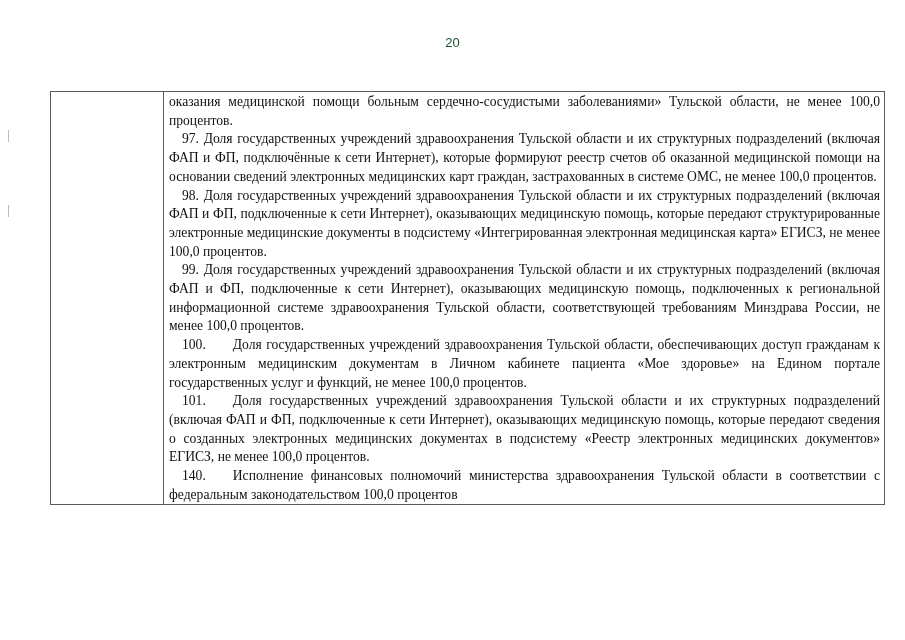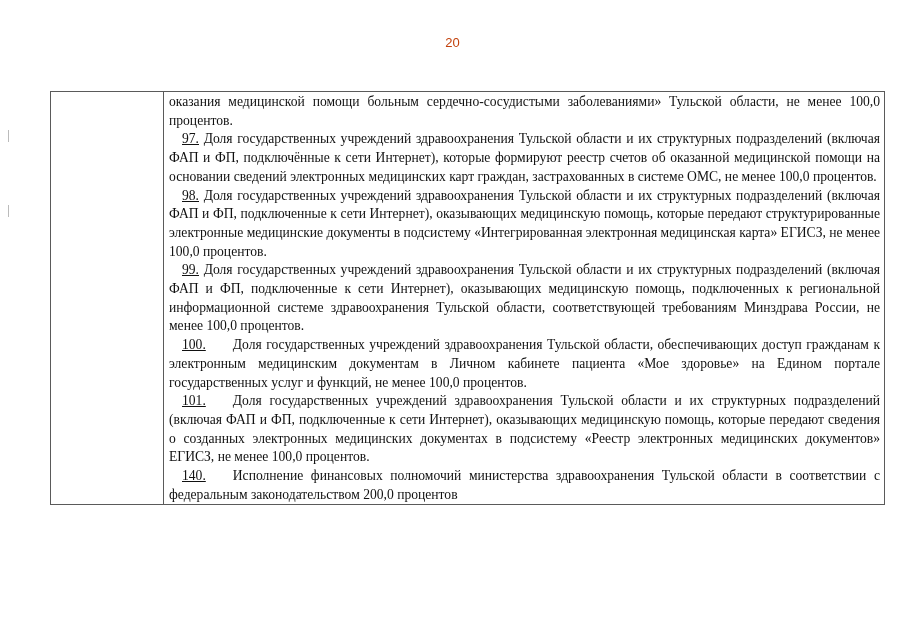--- a/index.html
+++ b/index.html
@@ -1,55 +1,55 @@
 <!DOCTYPE html>
 <html><head>
   <meta charset="utf-8">
   <style>
     html, body { margin: 0; padding: 0; background: #ffffff; }
     body { width: 905px; height: 640px; position: relative; overflow: hidden; }
     .page-number {
       position: absolute; left: 0; width: 905px; top: 35px;
       text-align: center; font-family: "Liberation Sans", sans-serif;
-      font-size: 13px; color: #c2410c;
+      font-size: 13px; color: #14532d;
     }
     .doc-table {
       position: absolute; left: 50px; top: 91px; width: 835px; height: 399px;
       border-collapse: collapse; table-layout: fixed;
     }
     .doc-table td {
       border: 1px solid #5a5a5a; vertical-align: top; padding: 0;
     }
     .col-left { width: 112px; }
     .col-right { padding: 1px 4px 0 5px !important; margin-top: 32px; }
     .item {
       font-family: "Liberation Serif", serif; font-size: 13.6px; line-height: 18.7px;
       color: #111; text-align: justify; text-align-last: left; margin: 0;
       word-spacing: 0px;
     }
-    .item .num { padding-left: 13px; text-decoration: underline; }
+    .item .num { padding-left: 13px; }
     .wide .num { margin-right: 27px; }
     .scan-mark { position: absolute; background: #bbb; }
   </style>
 </head>
 <body>
 
 <div class="page-number">20</div>
 
 <table class="doc-table">
   <tbody>
       <tr>
     <td class="col-left"></td>
     <td class="col-right">
       <p class="item">оказания медицинской помощи больным сердечно-сосудистыми заболеваниями» Тульской области, не менее 100,0 процентов.</p>
       <p class="item"><span class="num">97.</span> <span>Доля государственных учреждений здравоохранения Тульской области и их структурных подразделений (включая ФАП и ФП, подключённые к сети Интернет), которые формируют реестр счетов об оказанной медицинской помощи на основании сведений электронных медицинских карт граждан, застрахованных в системе ОМС, не менее 100,0 процентов.</span></p>
       <p class="item"><span class="num">98.</span> <span>Доля государственных учреждений здравоохранения Тульской области и их структурных подразделений (включая ФАП и ФП, подключенные к сети Интернет), оказывающих медицинскую помощь, которые передают структурированные электронные медицинские документы в подсистему «Интегрированная электронная медицинская карта» ЕГИСЗ, не менее 100,0 процентов.</span></p>
       <p class="item"><span class="num">99.</span> <span>Доля государственных учреждений здравоохранения Тульской области и их структурных подразделений (включая ФАП и ФП, подключенные к сети Интернет), оказывающих медицинскую помощь, подключенных к региональной информационной системе здравоохранения Тульской области, соответствующей требованиям Минздрава России, не менее 100,0 процентов.</span></p>
       <p class="item wide"><span class="num">100.</span><span>Доля государственных учреждений здравоохранения Тульской области, обеспечивающих доступ гражданам к электронным медицинским документам в Личном кабинете пациента «Мое здоровье» на Едином портале государственных услуг и функций, не менее 100,0 процентов.</span></p>
       <p class="item wide"><span class="num">101.</span><span>Доля государственных учреждений здравоохранения Тульской области и их структурных подразделений (включая ФАП и ФП, подключенные к сети Интернет), оказывающих медицинскую помощь, которые передают сведения о созданных электронных медицинских документах в подсистему «Реестр электронных медицинских документов» ЕГИСЗ, не менее 100,0 процентов.</span></p>
-      <p class="item wide"><span class="num">140.</span><span>Исполнение финансовых полномочий министерства здравоохранения Тульской области в соответствии с федеральным законодательством 200,0 процентов</span></p>
+      <p class="item wide"><span class="num">140.</span><span>Исполнение финансовых полномочий министерства здравоохранения Тульской области в соответствии с федеральным законодательством 100,0 процентов</span></p>
     </td>
   </tr>
 </tbody>
   </table>
 
 <div class="scan-mark" style="left:8px;top:130px;width:1px;height:12px;"></div>
 <div class="scan-mark" style="left:8px;top:205px;width:1px;height:12px;"></div>
 
 </body></html>

